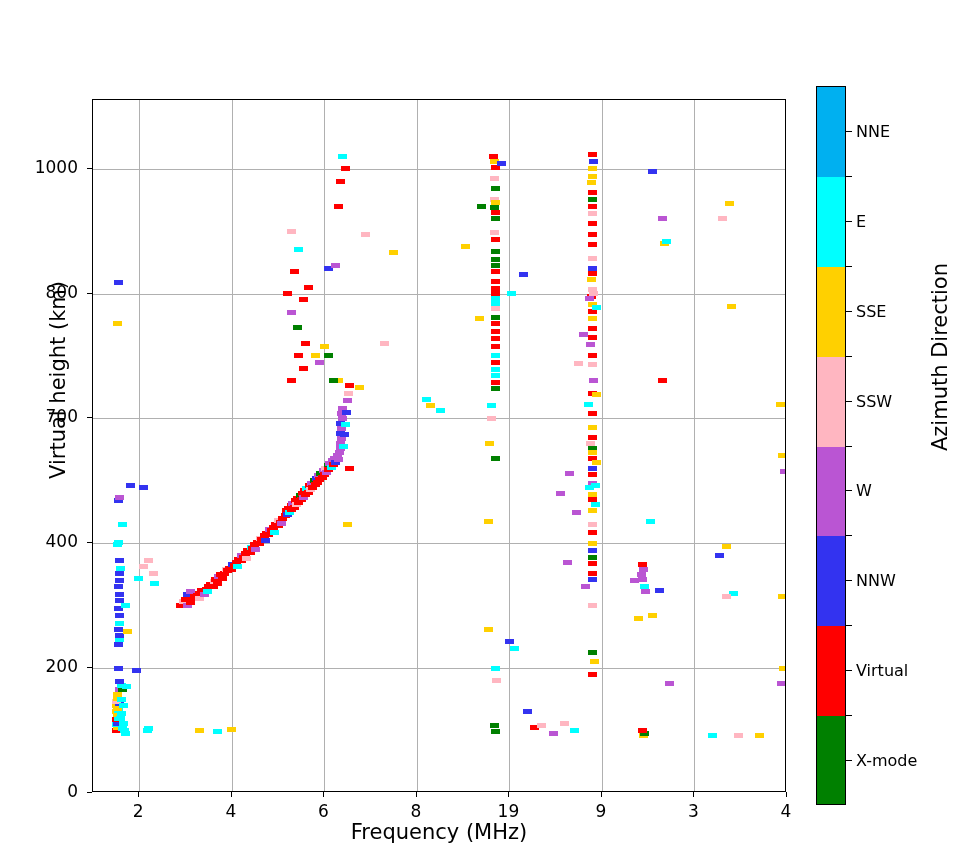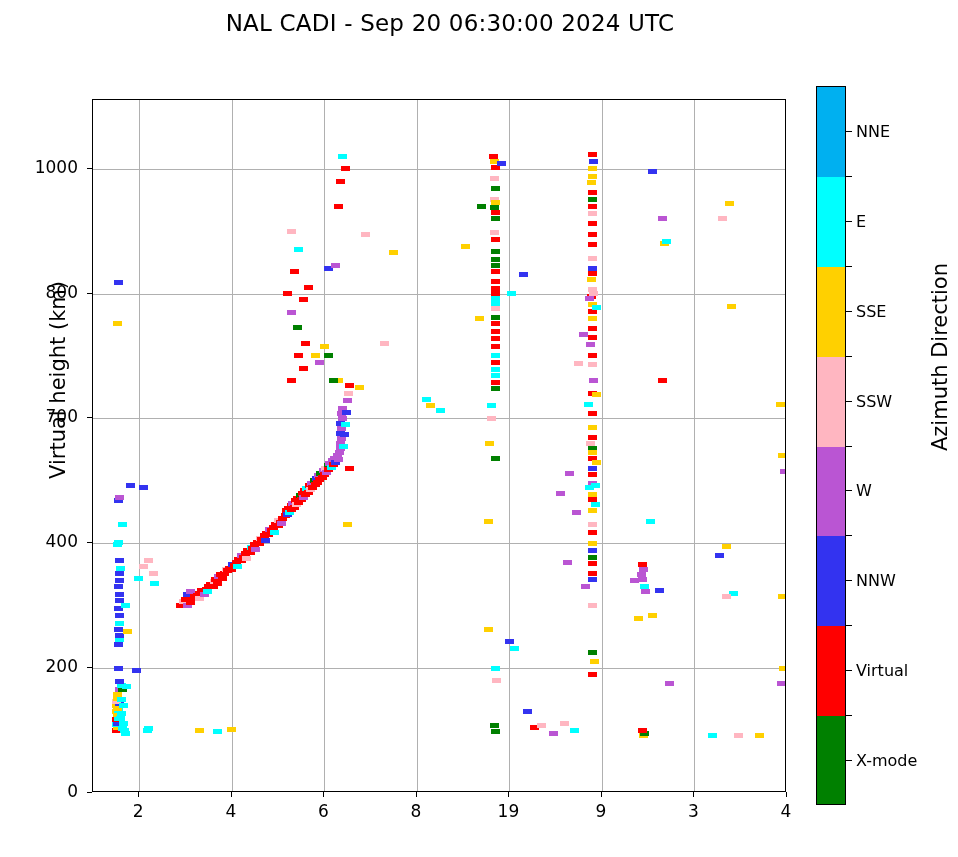--- a/index.html
+++ b/index.html
@@ -39,21 +39,20 @@
   .cblab{position:absolute;left:856px;font-size:16px;color:#000;white-space:nowrap;
          transform:translateY(-50%);}
   #cbtitle{position:absolute;left:790px;top:345px;width:300px;text-align:center;
            font-size:21px;transform:rotate(-90deg);transform-origin:center center;}
 </style>
 </head>
 <body>
 
 <div id="root">
 
-  <div id="title">NAL CADI - Sep 20 06:30:00 2024 UTC</div>
 
   <div id="plot">
       <div class="gl v" style="left: 46.2667px;"></div>
       <div class="gl v" style="left: 138.8px;"></div>
       <div class="gl v" style="left: 231.333px;"></div>
       <div class="gl v" style="left: 323.867px;"></div>
       <div class="gl v" style="left: 416.4px;"></div>
       <div class="gl v" style="left: 508.933px;"></div>
       <div class="gl v" style="left: 601.467px;"></div>
       <div class="gl h" style="top: 568.135px;"></div>
@@ -444,20 +443,21 @@
       <div class="mark" title="15.85 MHz, 622 km, SSE" style="left: 682.56px; top: 302.17px; width: 9px; height: 5px; background: rgb(255, 208, 0);"></div>
       <div class="mark" title="15.9 MHz, 540 km, SSE" style="left: 684.873px; top: 353.365px; width: 9px; height: 5px; background: rgb(255, 208, 0);"></div>
       <div class="mark" title="15.95 MHz, 515 km, W" style="left: 687.187px; top: 368.973px; width: 9px; height: 5px; background: rgb(186, 85, 211);"></div>
       <div class="mark" title="15.9 MHz, 315 km, SSE" style="left: 684.873px; top: 493.838px; width: 9px; height: 5px; background: rgb(255, 208, 0);"></div>
       <div class="mark" title="15.92 MHz, 200 km, SSE" style="left: 685.799px; top: 565.635px; width: 9px; height: 5px; background: rgb(255, 208, 0);"></div>
       <div class="mark" title="15.88 MHz, 175 km, W" style="left: 683.948px; top: 581.243px; width: 9px; height: 5px; background: rgb(186, 85, 211);"></div>
       <div class="mark" title="15.4 MHz, 92 km, SSE" style="left: 661.74px; top: 633.062px; width: 9px; height: 5px; background: rgb(255, 208, 0);"></div>
       <div class="mark" title="14.95 MHz, 92 km, SSW" style="left: 640.92px; top: 633.062px; width: 9px; height: 5px; background: rgb(255, 182, 193);"></div>
     </div>
 
+  <div id="xtitle">Frequency (MHz)</div>
   <div id="ytitle">Virtual height (km)</div>
 
   <div id="axisdeco">
       <div class="tick x" style="left: 138.267px; top: 792px;"></div>
       <div class="xlab" style="left: 108.267px; top: 801px;">2</div>
       <div class="tick x" style="left: 230.8px; top: 792px;"></div>
       <div class="xlab" style="left: 200.8px; top: 801px;">4</div>
       <div class="tick x" style="left: 323.333px; top: 792px;"></div>
       <div class="xlab" style="left: 293.333px; top: 801px;">6</div>
       <div class="tick x" style="left: 415.867px; top: 792px;"></div>

